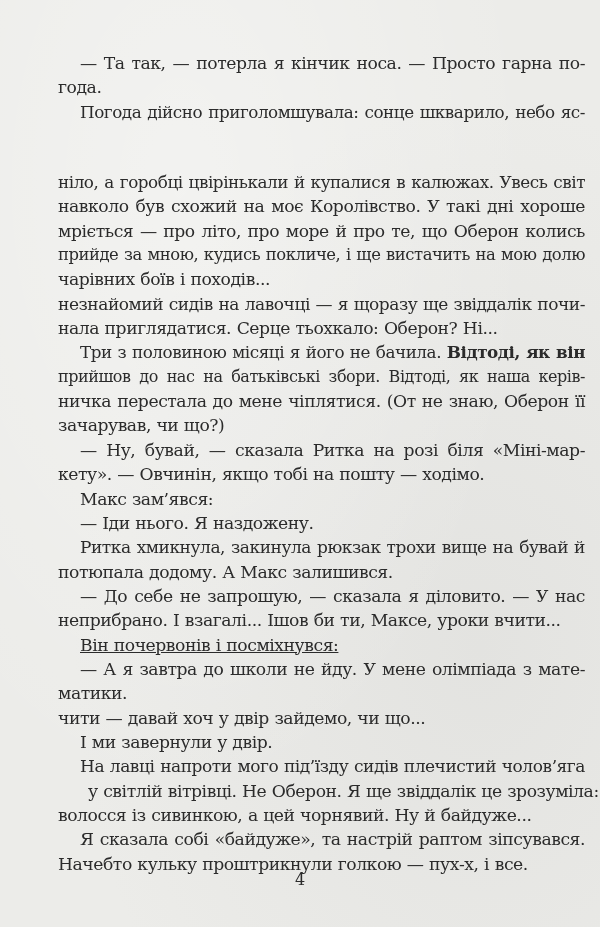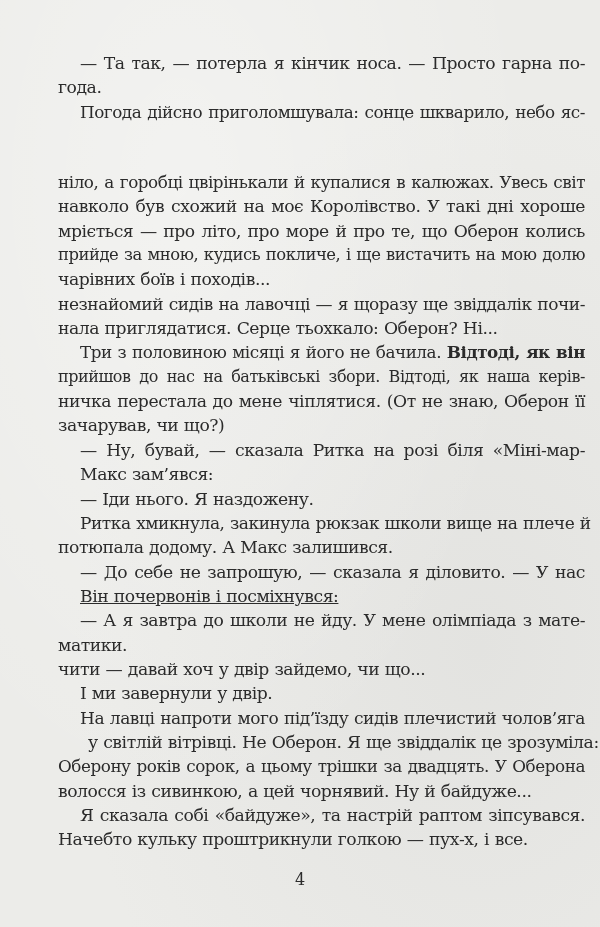--- a/index.html
+++ b/index.html
@@ -74,31 +74,32 @@
     <span class="line" style="display: block;">мріється — про літо, про море й про те, що Оберон колись</span>
     <span class="line" style="display: block; font-size: 16.4px;">прийде за мною, кудись покличе, і ще вистачить на мою долю</span>
     <span class="line last" style="display: block;">чарівних боїв і походів...</span>
     <span class="line" style="display: block; font-size: 17px;">незнайомий сидів на лавочці — я щоразу ще звіддалік почи-</span>
     <span class="line last" style="display: block;">нала приглядатися. Серце тьохкало: Оберон? Ні...</span>
     <span class="line indent" style="display: block; font-size: 16.8px;">Три з половиною місяці я його не бачила. <b>Відтоді, як він</b></span>
     <span class="line" style="display: block; font-size: 16px;">прийшов до нас на батьківські збори. Відтоді, як наша керів-</span>
     <span class="line" style="display: block;">ничка перестала до мене чіплятися. (От не знаю, Оберон її</span>
     <span class="line last" style="display: block;">зачарував, чи що?)</span>
     <span class="line indent" style="display: block;">— Ну, бувай, — сказала Ритка на розі біля «Міні-мар-</span>
+    <span class="line last" style="display: block;">кету». — Овчинін, якщо тобі на пошту — ходімо.</span>
     <span class="line indent last" style="display: block;">Макс зам’явся:</span>
     <span class="line indent last" style="display: block;">— Іди нього. Я наздожену.</span>
-    <span class="line indent" style="display: block; font-size: 17px;">Ритка хмикнула, закинула рюкзак школи вище на плече й</span>
+    <span class="line indent" style="display: block; font-size: 17px;">Ритка хмикнула, закинула рюкзак трохи вище на бувай й</span>
     <span class="line last" style="display: block;">потюпала додому. А Макс залишився.</span>
     <span class="line indent" style="display: block;">— До себе не запрошую, — сказала я діловито. — У нас</span>
+    <span class="line last" style="display: block;">неприбрано. І взагалі... Ішов би ти, Максе, уроки вчити...</span>
     <span class="line indent last" style="display: block; text-decoration: underline;">Він почервонів і посміхнувся:</span>
     <span class="line indent" style="display: block;">— А я завтра до школи не йду. У мене олімпіада з мате-</span>
     <span class="line last" style="display: block;">матики.</span>
     <span class="line last" style="display: block;">чити — давай хоч у двір зайдемо, чи що...</span>
     <span class="line indent last" style="display: block;">І ми завернули у двір.</span>
     <span class="line indent" style="display: block; font-size: 17px;">На лавці напроти мого під’їзду сидів плечистий чолов’яга</span>
     <span class="line" style="display: block; margin-left: 30px;">у світлій вітрівці. Не Оберон. Я ще звіддалік це зрозуміла:</span>
-    <span class="line" style="display: block; font-size: 16.8px;">Оберону років сорок, а цьому трішки за двадцять. У Оберона</span>
     <span class="line last" style="display: block;">волосся із сивинкою, а цей чорнявий. Ну й байдуже...</span>
     <span class="line indent" style="display: block;">Я сказала собі «байдуже», та настрій раптом зіпсувався.</span>
     <span class="line last" style="display: block;">Начебто кульку проштрикнули голкою — пух-х, і все.</span>
   </div>
   <div class="page-number">4</div>
 </div>
 
 </body></html>

